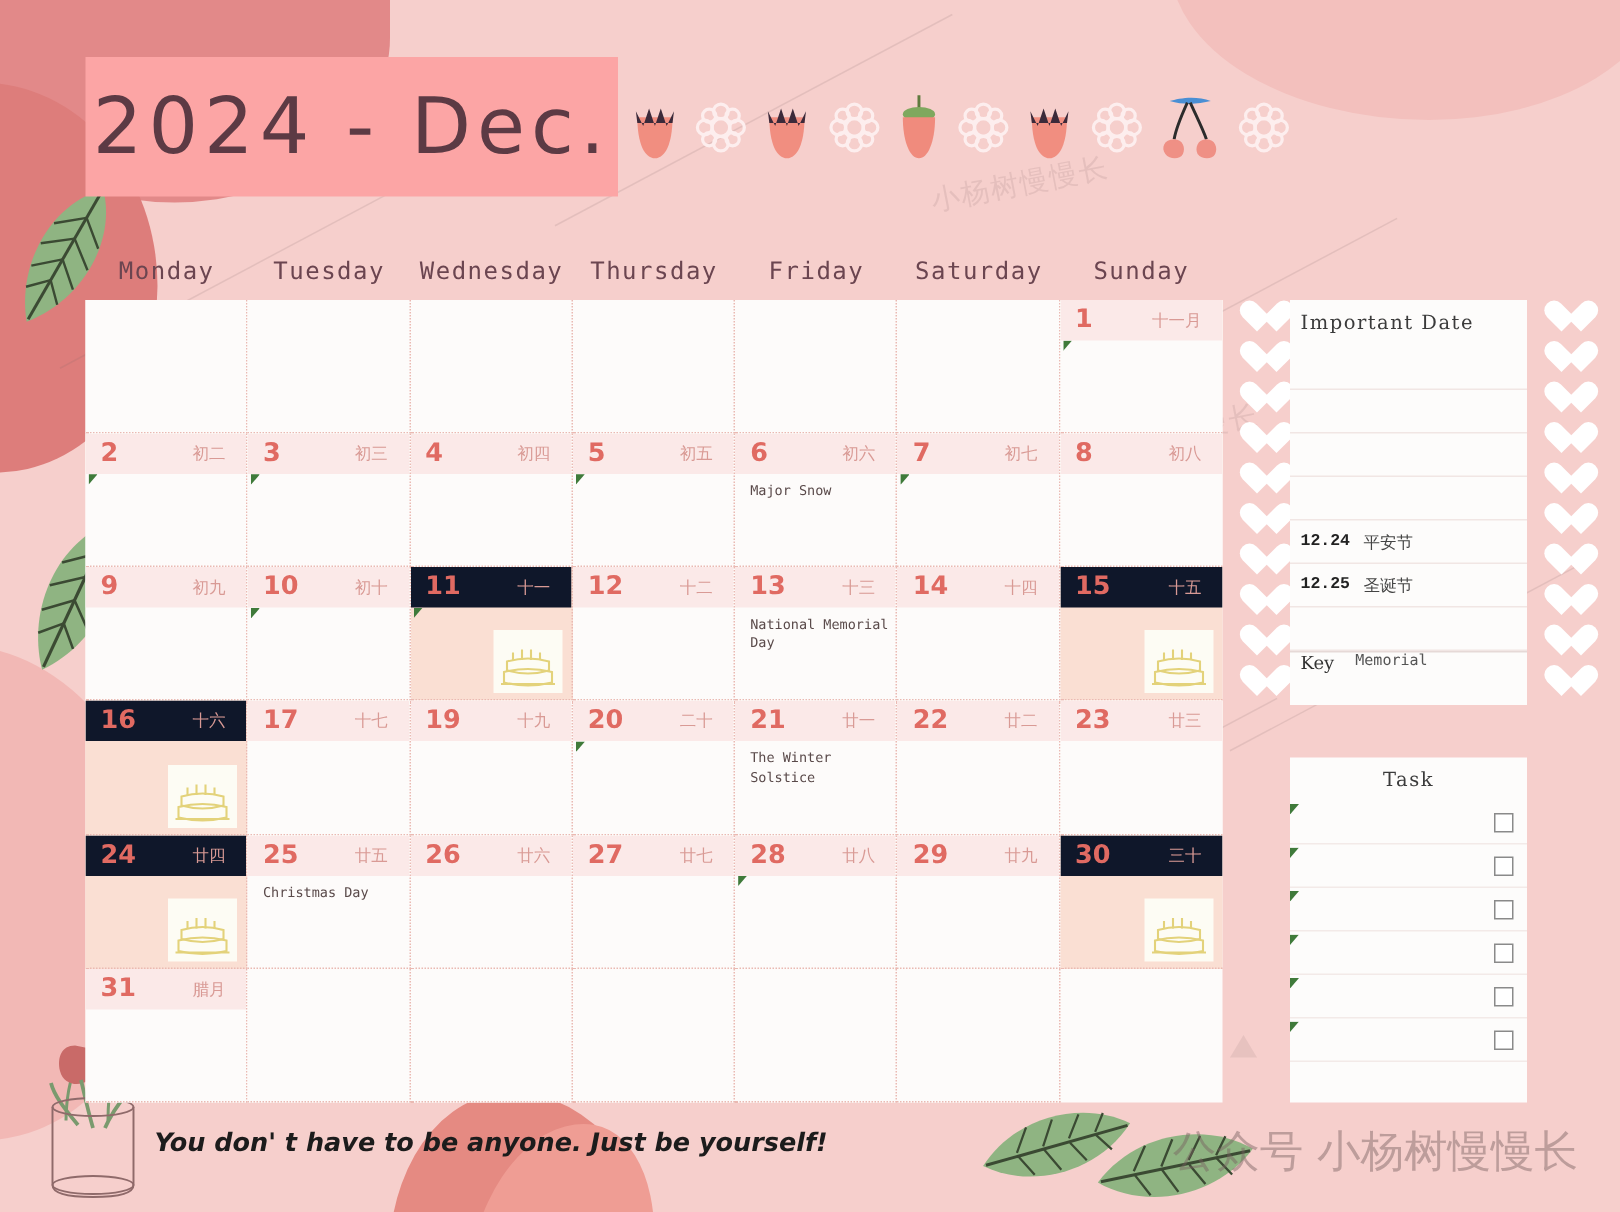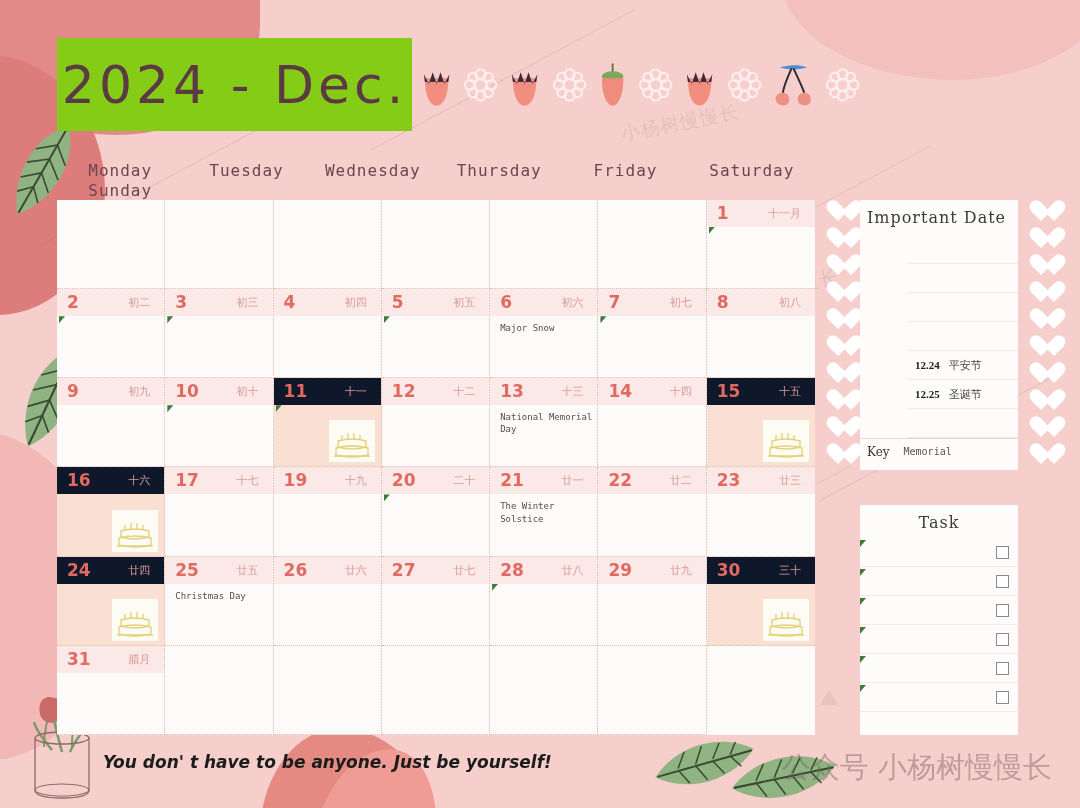--- a/index.html
+++ b/index.html
@@ -91,21 +91,21 @@
     border-right: 9px solid transparent;
     border-bottom: 15px solid rgba(130,105,105,0.13);
     pointer-events: none;
   }
 
   
   #title-banner {
     position: absolute;
     left: 57px; top: 38px;
     width: 355px; height: 93px;
-    background: #84cc16;
+    background: #fca5a5;
     display: flex; align-items: center; justify-content: center;
     z-index: 5;
   }
   #title-text {
     font-family: "DejaVu Sans", sans-serif;
     font-size: 52px;
     color: #5c3a44;
     letter-spacing: 4px;
     font-weight: 400;
   }
@@ -117,21 +117,21 @@
     width: 440px; height: 66px;
     display: flex; align-items: center; gap: 10px;
     z-index: 4;
   }
 
   
   #weekdays {
     position: absolute;
     left: 57px; top: 160px;
     width: 758px; height: 40px;
-    display: grid; grid-template-columns: repeat(6, 1fr);
+    display: grid; grid-template-columns: repeat(7, 1fr);
     z-index: 4;
   }
   .weekday {
     display: flex; align-items: center; justify-content: center;
     font-family: "DejaVu Sans Mono", monospace;
     font-size: 16px;
     color: #6b4550;
     letter-spacing: 1px;
   }
 
@@ -230,42 +230,41 @@
   .panel {
     position: absolute;
     background: #fdfcfb;
     z-index: 4;
   }
   #panel-important { left: 860px; top: 200px; width: 158px; height: 270px; }
   #panel-task      { left: 860px; top: 505px; width: 158px; height: 230px; }
   .panel-title {
     text-align: center;
     font-family: "DejaVu Serif", serif;
-    font-size: 16px;
+    font-size: 13px;
     color: #3b3b3b;
     letter-spacing: 1px;
     padding-top: 8px;
   }
   #panel-important .panel-title { text-align: left; padding-left: 7px; }
   .rule-list { margin-top: 8px; }
   .rule-row {
     height: 29px;
     border-bottom: 1px solid #f1e6e4;
     display: flex; align-items: center;
     padding: 0 7px;
-    font-family: Liberation Serif, serif;
+    font-family: Liberation Mono, monospace;
     font-size: 11px;
     color: #333;
     gap: 9px;
-    margin-left: 48px;
   }
   .rule-row .rdate { font-weight: bold; font-size: 11px; color: #222; }
   .rule-row .rname { color: #444; font-size: 11px; }
   .key-row {
-    display: flex; align-items: center; gap: 14px;
+    display: flex; align-items: flex-start; gap: 14px;
     padding: 0 7px;
     height: 26px;
     border-top: 1px solid #e6d9d7;
     font-family: "DejaVu Serif", serif;
     font-size: 12px;
     color: #333;
   }
   .key-row .kval { font-family: "DejaVu Sans Mono", monospace; font-size: 10px; color: #555; }
 
   .task-list { margin-top: 6px; }

